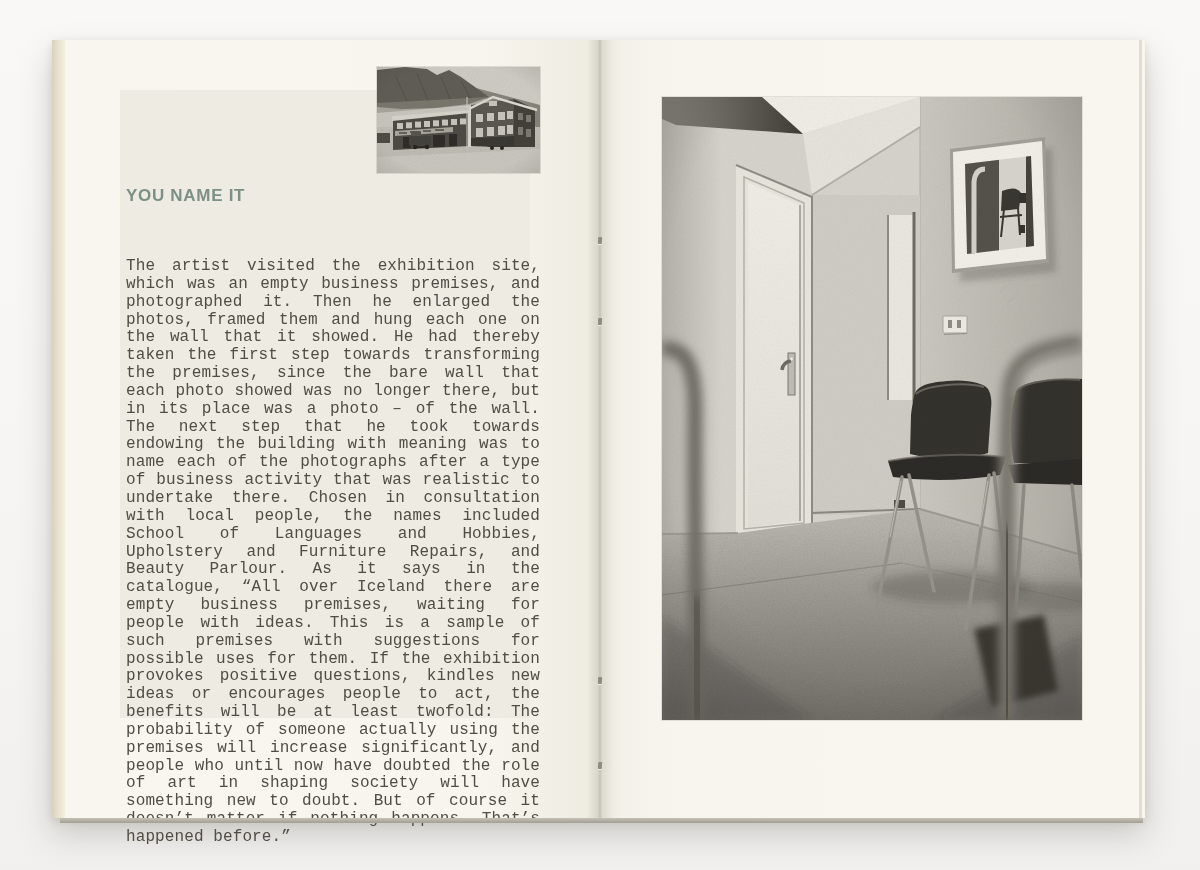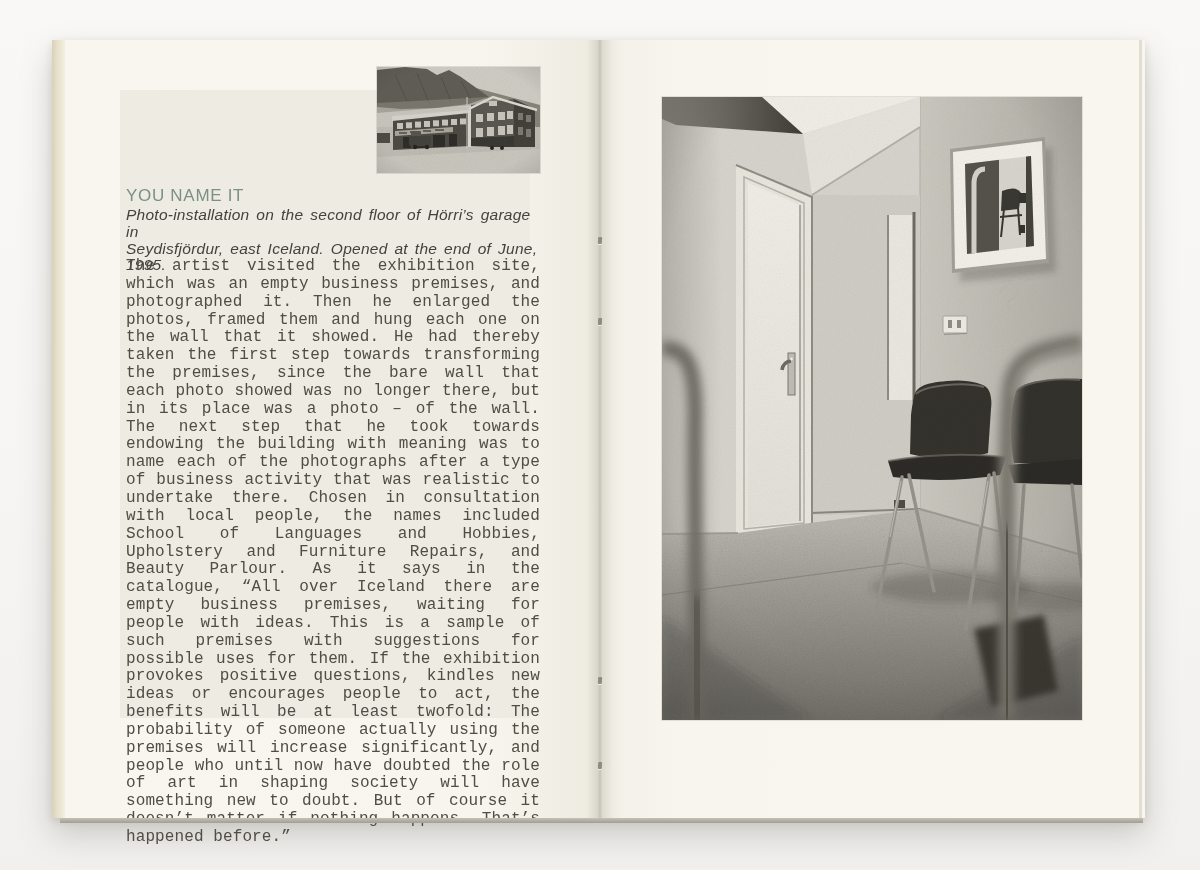--- a/index.html
+++ b/index.html
@@ -20,21 +20,21 @@
     background:rgba(205,200,183,.55);}
   .spine{position:absolute;left:535px;top:0;width:26px;height:100%;
     background:linear-gradient(90deg,rgba(125,120,108,0) 0%,rgba(125,120,108,.16) 42%,rgba(110,105,95,.30) 50%,rgba(125,120,108,.12) 58%,rgba(125,120,108,0) 100%);}
   .stitch{position:absolute;left:546px;width:4px;height:7px;background:#8f8b81;
     border-radius:1px;transform:rotate(3deg);box-shadow:0 1px 1px rgba(255,255,255,.7);}
   .tint-panel{position:absolute;left:68px;top:50px;width:410px;height:628px;
     background:#edebe2;}
   .thumb{position:absolute;left:325px;top:27px;width:163px;height:106px;
     box-shadow:0 0 0 1px rgba(175,170,158,.35);}
   .heading{position:absolute;left:74px;top:146px;width:414px;
-    font-weight:normal;font-size:17px;line-height:20px;letter-spacing:.7px;color:#7c9087;}
+    font-weight:bold;font-size:17px;line-height:20px;letter-spacing:.7px;color:#7c9087;}
   .subtitle{position:absolute;left:74px;top:167px;width:420px;
     font-style:italic;font-size:15.5px;line-height:16.8px;letter-spacing:.25px;
     word-spacing:2.4px;color:#43433e;}
   .bodytext{position:absolute;left:74px;top:218px;width:414px;
     font-family:Liberation Mono, monospace;font-size:16px;line-height:17.85px;
     color:#504d45;text-align:justify;letter-spacing:.1px;}
   .interior{position:absolute;left:610px;top:57px;width:420px;height:623px;
     box-shadow:0 0 0 1px rgba(160,155,143,.25);}
   svg{display:block;}
 </style>
@@ -124,24 +124,20 @@
         <rect x="110" y="71" width="20" height="9" rx="2" fill="#3b3933"></rect>
         <circle cx="115" cy="81" r="2" fill="#26251f"></circle>
           <circle cx="125" cy="81" r="2" fill="#26251f"></circle>
       </g>
       <rect width="163" height="106" filter="url(#grA)" opacity="0.16" style="mix-blend-mode:multiply"></rect>
       <rect width="163" height="106" fill="url(#vgA)"></rect>
     </svg>
   </div>
 
   <div class="heading">YOU NAME IT</div>
-  <div class="subtitle">
-    <div>Photo-installation on the second floor of Hörri’s garage in</div>
-    <div>Seydisfjördur, east Iceland. Opened at the end of June, 1995.</div>
-  </div>
   <div class="bodytext">The artist visited the exhibition site, which was an empty business premises, and photographed it. Then he enlarged the photos, framed them and hung each one on the wall that it showed. He had thereby taken the first step towards transforming the premises, since the bare wall that each photo showed was no longer there, but in its place was a photo – of the wall. The next step that he took towards endowing the building with meaning was to name each of the photographs after a type of business activity that was realistic to undertake there. Chosen in consultation with local people, the names included School of Languages and Hobbies, Upholstery and Furniture Repairs, and Beauty Parlour. As it says in the catalogue, “All over Iceland there are empty business premises, waiting for people with ideas. This is a sample of such premises with suggestions for possible uses for them. If the exhibition provokes positive questions, kindles new ideas or encourages people to act, the benefits will be at least twofold: The probability of someone actually using the premises will increase significantly, and people who until now have doubted the role of art in shaping society will have something new to doubt. But of course it doesn’t matter if nothing happens. That’s happened before.”</div>
 
   <div class="page page-right"></div>
 
   <div class="interior">
     <svg viewBox="0 0 420 623" width="420" height="623" preserveAspectRatio="none">
       <defs>
         <linearGradient id="rw" x1="0" y1="0" x2="1" y2="0">
             <stop offset="0" stop-color="#cbc8c0"></stop>
             <stop offset="1" stop-color="#b0ada5"></stop>

